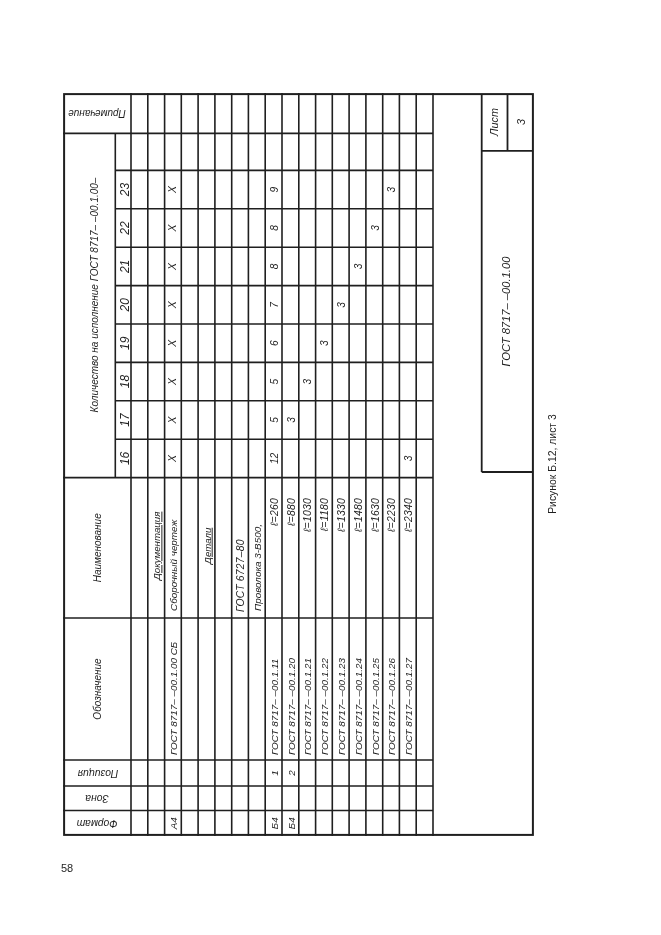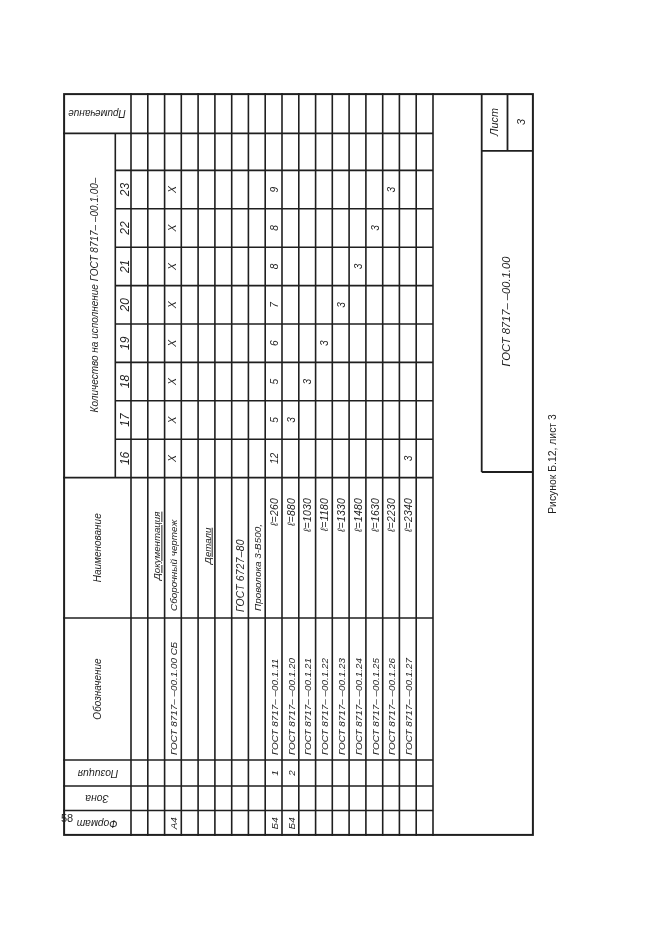--- a/index.html
+++ b/index.html
@@ -176,13 +176,13 @@
 <text x="524.5" y="446.5" font-size="11.2" text-anchor="middle" font-style="italic">ГОСТ 8717–  –00.1.00</text>
 
 <text x="714.0" y="435.3" font-size="10.8" text-anchor="middle" font-style="italic">Лист</text>
 
 <text x="714.0" y="461.6" font-size="10.8" text-anchor="middle" font-style="italic">3</text>
 
 <text x="372.0" y="493.0" font-size="10.4" text-anchor="middle" font-style="normal">Рисунок Б.12, лист 3</text>
 </svg>
 </div>
 
-<div style="position:absolute;left:61px;top:812px;font:11px 'Liberation Sans',sans-serif;color:#1f1f1f;">58</div>
+<div style="position:absolute;left:61px;top:862px;font:11px 'Liberation Sans',sans-serif;color:#1f1f1f;">58</div>
 
 </body></html>

